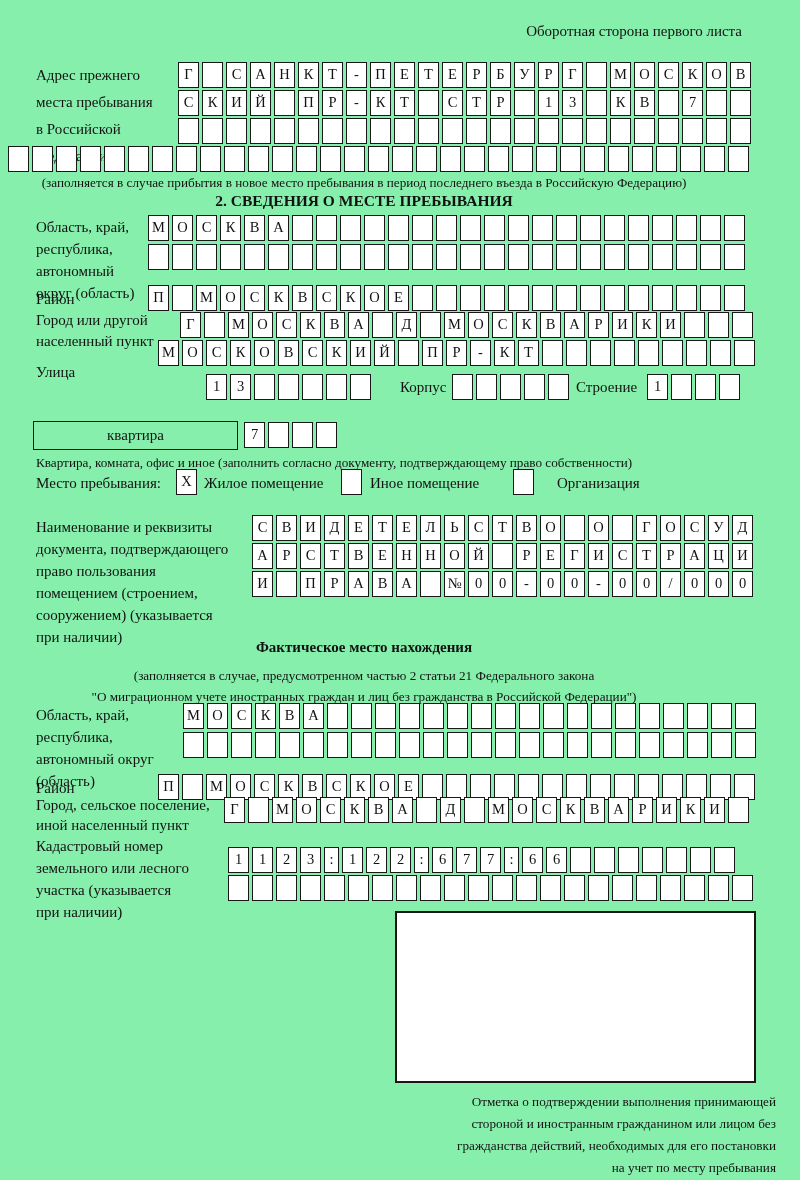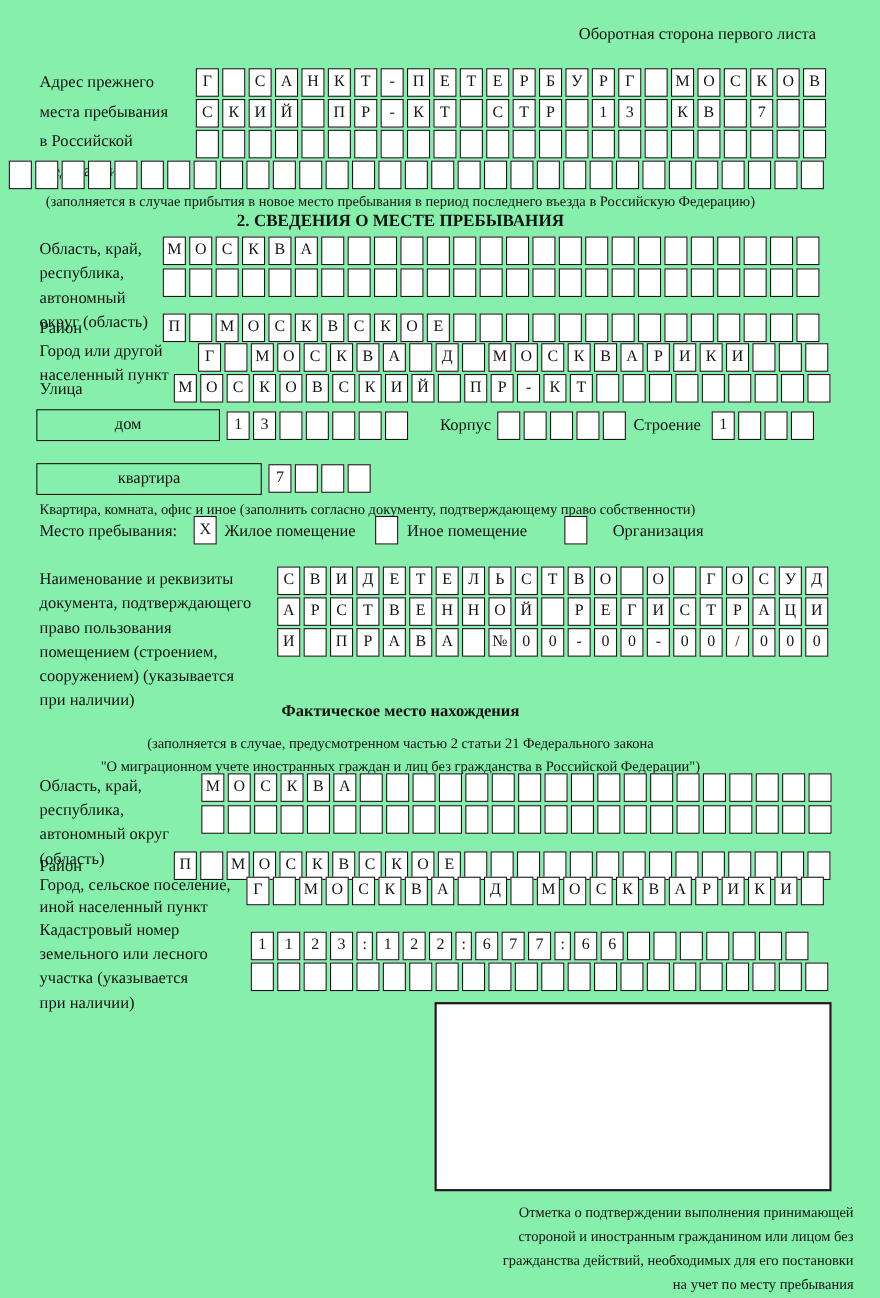--- a/index.html
+++ b/index.html
@@ -248,21 +248,21 @@
       <span class="cell">А</span>
       <span class="cell">Р</span>
       <span class="cell">И</span>
       <span class="cell">К</span>
       <span class="cell">И</span>
       <span class="cell"></span>
       <span class="cell"></span>
       <span class="cell"></span>
     </div>
 
-  <div class="abs lbl2" style="top:343px;left:36px;">Улица</div>
+  <div class="abs lbl2" style="top:361px;left:36px;">Улица</div>
   <div class="abs cells" style="top:340px;left:158px;">
       <span class="cell">М</span>
       <span class="cell">О</span>
       <span class="cell">С</span>
       <span class="cell">К</span>
       <span class="cell">О</span>
       <span class="cell">В</span>
       <span class="cell">С</span>
       <span class="cell">К</span>
       <span class="cell">И</span>
@@ -277,21 +277,20 @@
       <span class="cell"></span>
       <span class="cell"></span>
       <span class="cell"></span>
       <span class="cell"></span>
       <span class="cell"></span>
       <span class="cell"></span>
       <span class="cell"></span>
       <span class="cell"></span>
     </div>
 
-  <div class="abs labelbox" style="top:372px;left:33px;width:167px;">дом</div>
   <div class="abs cells" style="top:374px;left:206px;">
       <span class="cell">1</span>
       <span class="cell">3</span>
       <span class="cell"></span>
       <span class="cell"></span>
       <span class="cell"></span>
       <span class="cell"></span>
       <span class="cell"></span>
     </div>
   <div class="abs lbl2" style="top:376px;left:400px;">Корпус</div>

